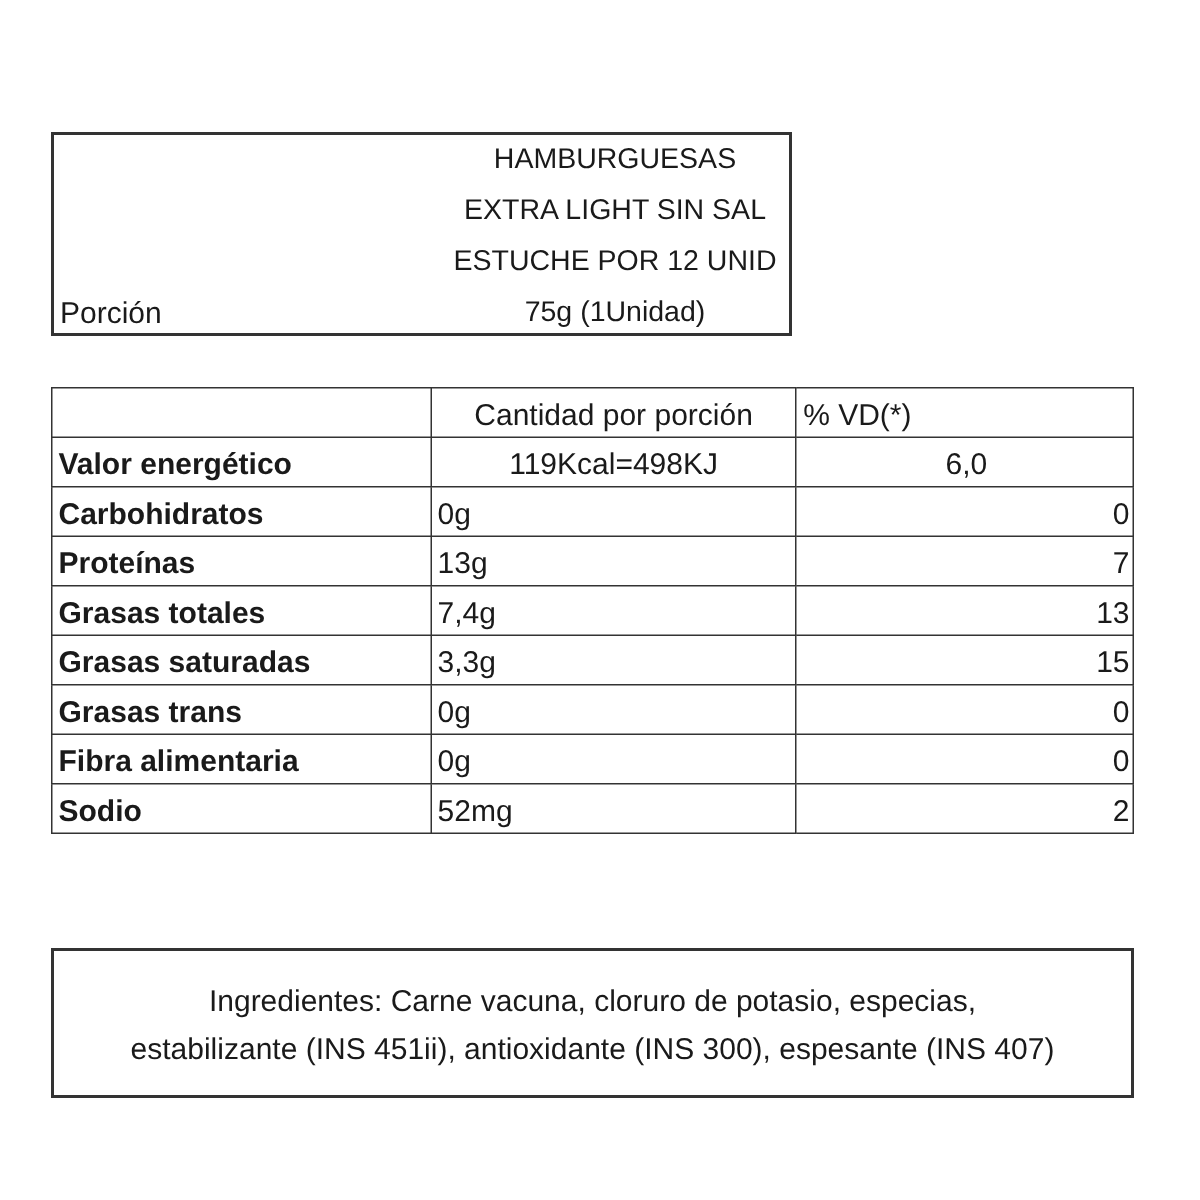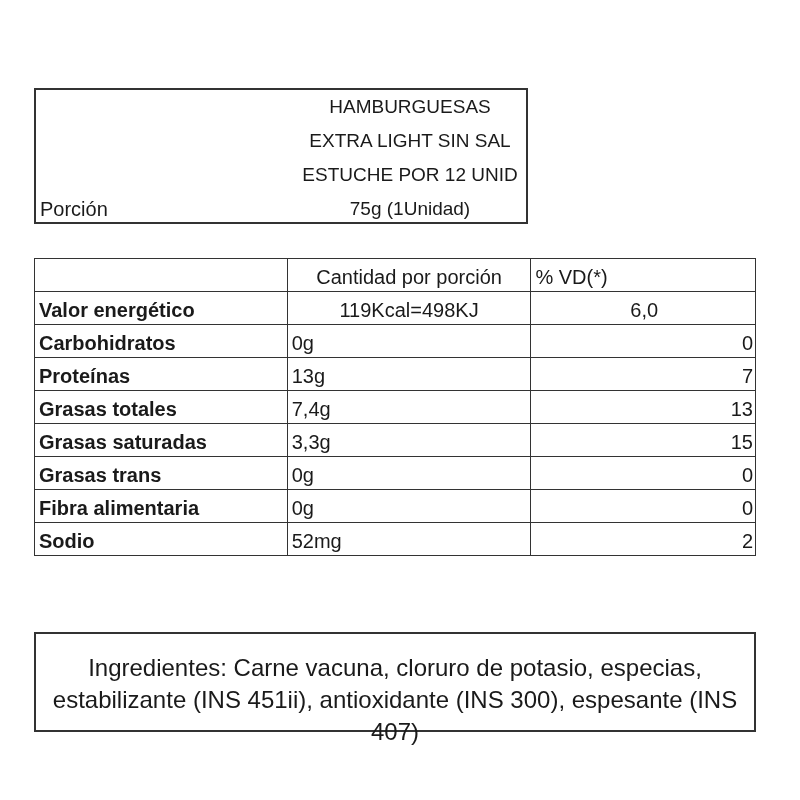--- a/index.html
+++ b/index.html
@@ -22,21 +22,21 @@
       border: 1.5px solid #333; height: 33px; padding: 0 4px; line-height: 1;
       box-sizing: border-box; vertical-align: bottom; padding-bottom: 4px;
     }
     table.nut td.c1 { width: 253px; font-weight: bold; }
     table.nut td.c2 { width: 244px; }
     table.nut td.c3 { width: 225px; text-align: right; padding-right: 2px; }
     table.nut td.center { text-align: center; }
     .box3 {
       position: absolute; left: 34px; top: 632px; width: 722px; height: 100px;
       border: 2px solid #333; box-sizing: border-box; text-align: center;
-      font-size: 24px; line-height: 32px; padding-top: 18px;
+      font-size: 20px; line-height: 32px; padding-top: 18px;
     }
   </style>
 </head>
 <body>
 
 <div class="box1">
   <span class="val" style="top:6px">HAMBURGUESAS</span>
   <span class="val" style="top:40px">EXTRA LIGHT SIN SAL</span>
   <span class="val" style="top:74px">ESTUCHE POR 12 UNID</span>
   <span class="lbl" style="top:108px">Porción</span>

